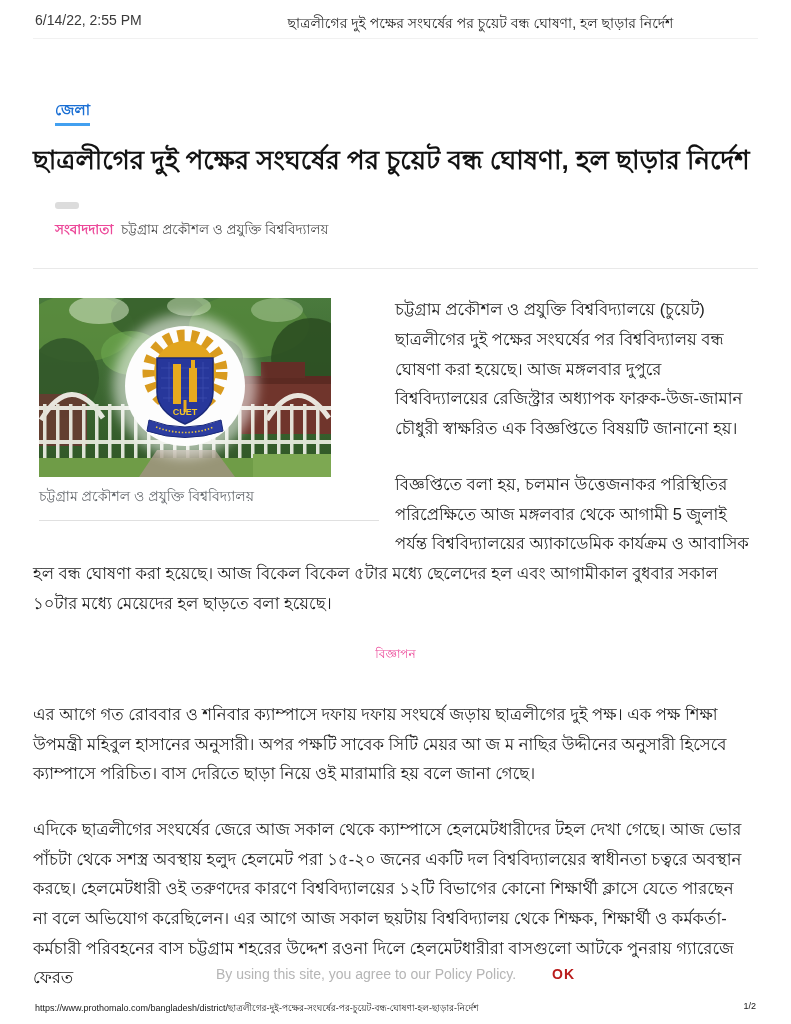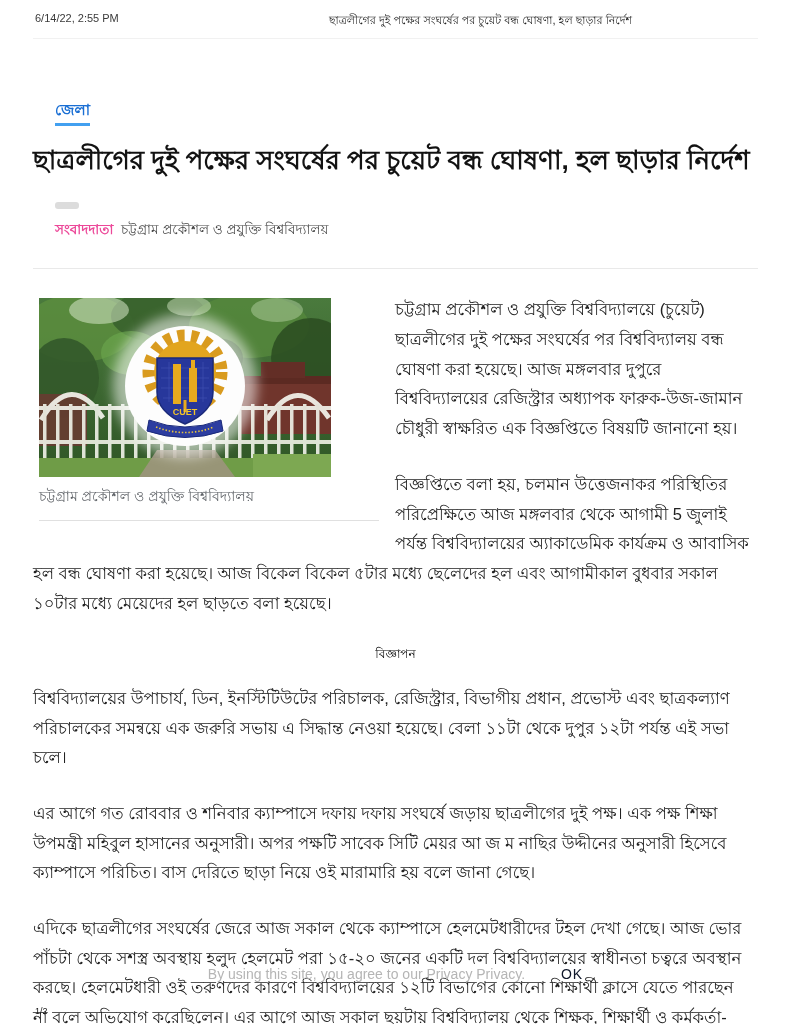--- a/index.html
+++ b/index.html
@@ -9,44 +9,44 @@
     position:relative;
     background:#ffffff;
     overflow:hidden;
     font-family:"Liberation Sans","DejaVu Sans",sans-serif;
     color:#1f1f1f;
   }
   
   .print-header {
     position:absolute; top:12px; left:35px; right:35px;
     display:flex; align-items:flex-start;
-    font-size:11px; color:#3a3a3a;
+    font-size:14px; color:#3a3a3a;
   }
   .ph-date { width:170px; }
   .ph-title { flex:1; text-align:center; color:#222; }
   .header-rule {
     position:absolute; top:38px; left:33px; right:33px;
     border-top:1px solid #f1f1f1;
   }
   .print-footer {
     position:absolute; bottom:8px; left:35px; right:35px;
     display:flex; justify-content:space-between;
     font-size:9px; color:#161616;
   }
   
   .cookie-bar {
     position:absolute; bottom:42px; left:0; right:0;
     text-align:center;
     font-size:14px; color:#b5b5b5;
   }
   .cookie-ok {
     display:inline-block; margin-left:32px;
-    color:#0f172a; letter-spacing:1px; cursor:pointer;
+    color:#b91c1c; letter-spacing:1px; cursor:pointer;
     background:none; border:none; font-size:14px;
-    font-family:inherit; padding:0;
+    font-family:inherit; padding:0;font-weight:bold;
   }
   
   .content { position:absolute; top:98px; left:33px; width:725px; }
 
   .category-link {
     display:inline-block;
     margin-left:22px;
     color:#1a6fd4; font-size:15px; font-weight:bold;
     border-bottom:3px solid #42a0f0;
     text-decoration:none;
@@ -76,22 +76,22 @@
     margin:3px 16px 22px 6px;
     padding-bottom:14px;
     border-bottom:1px solid #e0e0e0;
   }
   figure.article-figure svg.campus-photo { display:block; width:292px; height:179px; }
   figcaption { margin-top:10px; font-size:14px; color:#5f6368; line-height:1.35; }
 
   .ad-label {
     clear:both;
     text-align:center;
-    font-size:12px; color:#000000;
-    margin:2px 0 18px 0;
+    font-size:12px; color:#ec4899;
+    margin:2px 0 34px 0;
   }
 </style>
 </head>
 <body>
 
 <div class="print-header">
   <div class="ph-date">6/14/22, 2:55 PM</div>
   <div class="ph-title">ছাত্রলীগের দুই পক্ষের সংঘর্ষের পর চুয়েট বন্ধ ঘোষণা, হল ছাড়ার নির্দেশ</div>
 </div>
 <div class="header-rule"></div>
@@ -213,27 +213,27 @@
         </g>
       </svg>
       <figcaption>চট্টগ্রাম প্রকৌশল ও প্রযুক্তি বিশ্ববিদ্যালয়</figcaption>
     </figure>
 
     <p>চট্টগ্রাম প্রকৌশল ও প্রযুক্তি বিশ্ববিদ্যালয়ে (চুয়েট) ছাত্রলীগের দুই পক্ষের সংঘর্ষের পর বিশ্ববিদ্যালয় বন্ধ ঘোষণা করা হয়েছে। আজ মঙ্গলবার দুপুরে বিশ্ববিদ্যালয়ের রেজিস্ট্রার অধ্যাপক ফারুক-উজ-জামান চৌধুরী স্বাক্ষরিত এক বিজ্ঞপ্তিতে বিষয়টি জানানো হয়।</p>
     <p>বিজ্ঞপ্তিতে বলা হয়, চলমান উত্তেজনাকর পরিস্থিতির পরিপ্রেক্ষিতে আজ মঙ্গলবার থেকে আগামী 5 জুলাই পর্যন্ত বিশ্ববিদ্যালয়ের অ্যাকাডেমিক কার্যক্রম ও আবাসিক হল বন্ধ ঘোষণা করা হয়েছে। আজ বিকেল বিকেল ৫টার মধ্যে ছেলেদের হল এবং আগামীকাল বুধবার সকাল ১০টার মধ্যে মেয়েদের হল ছাড়তে বলা হয়েছে।</p>
 
     <div class="ad-label">বিজ্ঞাপন</div>
 
-    <p>বিশ্ববিদ্যালয়ের উপাচার্য, ডিন, ইনস্টিটিউটের পরিচালক, রেজিস্ট্রার, বিভাগীয় প্রধান, প্রভোস্ট এবং ছাত্রকল্যাণ পরিচালকের সমন্বয়ে এক জরুরি সভায় এ সিদ্ধান্ত নেওয়া হয়েছে। বেলা ১১টা থেকে দুপুর ১২টা পর্যন্ত এই সভা চলে।</p>
     <p>এর আগে গত রোববার ও শনিবার ক্যাম্পাসে দফায় দফায় সংঘর্ষে জড়ায় ছাত্রলীগের দুই পক্ষ। এক পক্ষ শিক্ষা উপমন্ত্রী মহিবুল হাসানের অনুসারী। অপর পক্ষটি সাবেক সিটি মেয়র আ জ ম নাছির উদ্দীনের অনুসারী হিসেবে ক্যাম্পাসে পরিচিত। বাস দেরিতে ছাড়া নিয়ে ওই মারামারি হয় বলে জানা গেছে।</p>
     <p>এদিকে ছাত্রলীগের সংঘর্ষের জেরে আজ সকাল থেকে ক্যাম্পাসে হেলমেটধারীদের টহল দেখা গেছে। আজ ভোর পাঁচটা থেকে সশস্ত্র অবস্থায় হলুদ হেলমেট পরা ১৫-২০ জনের একটি দল বিশ্ববিদ্যালয়ের স্বাধীনতা চত্বরে অবস্থান করছে। হেলমেটধারী ওই তরুণদের কারণে বিশ্ববিদ্যালয়ের ১২টি বিভাগের কোনো শিক্ষার্থী ক্লাসে যেতে পারছেন না বলে অভিযোগ করেছিলেন। এর আগে আজ সকাল ছয়টায় বিশ্ববিদ্যালয় থেকে শিক্ষক, শিক্ষার্থী ও কর্মকর্তা-কর্মচারী পরিবহনের বাস চট্টগ্রাম শহরের উদ্দেশ রওনা দিলে হেলমেটধারীরা বাসগুলো আটকে পুনরায় গ্যারেজে ফেরত</p>
 
   </article>
 </div>
 
 <div class="cookie-bar">
-  <span>By using this site, you agree to our </span><span>Privacy Privacy.</span>
+  <span>By using this site, you agree to our </span><span>Policy Policy.</span>
   <button class="cookie-ok">OK</button>
 </div>
 
 <div class="print-footer">
+  <div>https://www.prothomalo.com/bangladesh/district/ছাত্রলীগের-দুই-পক্ষের-সংঘর্ষের-পর-চুয়েট-বন্ধ-ঘোষণা-হল-ছাড়ার-নির্দেশ</div>
   <div>1/2</div>
 </div>
 
 </body></html>

